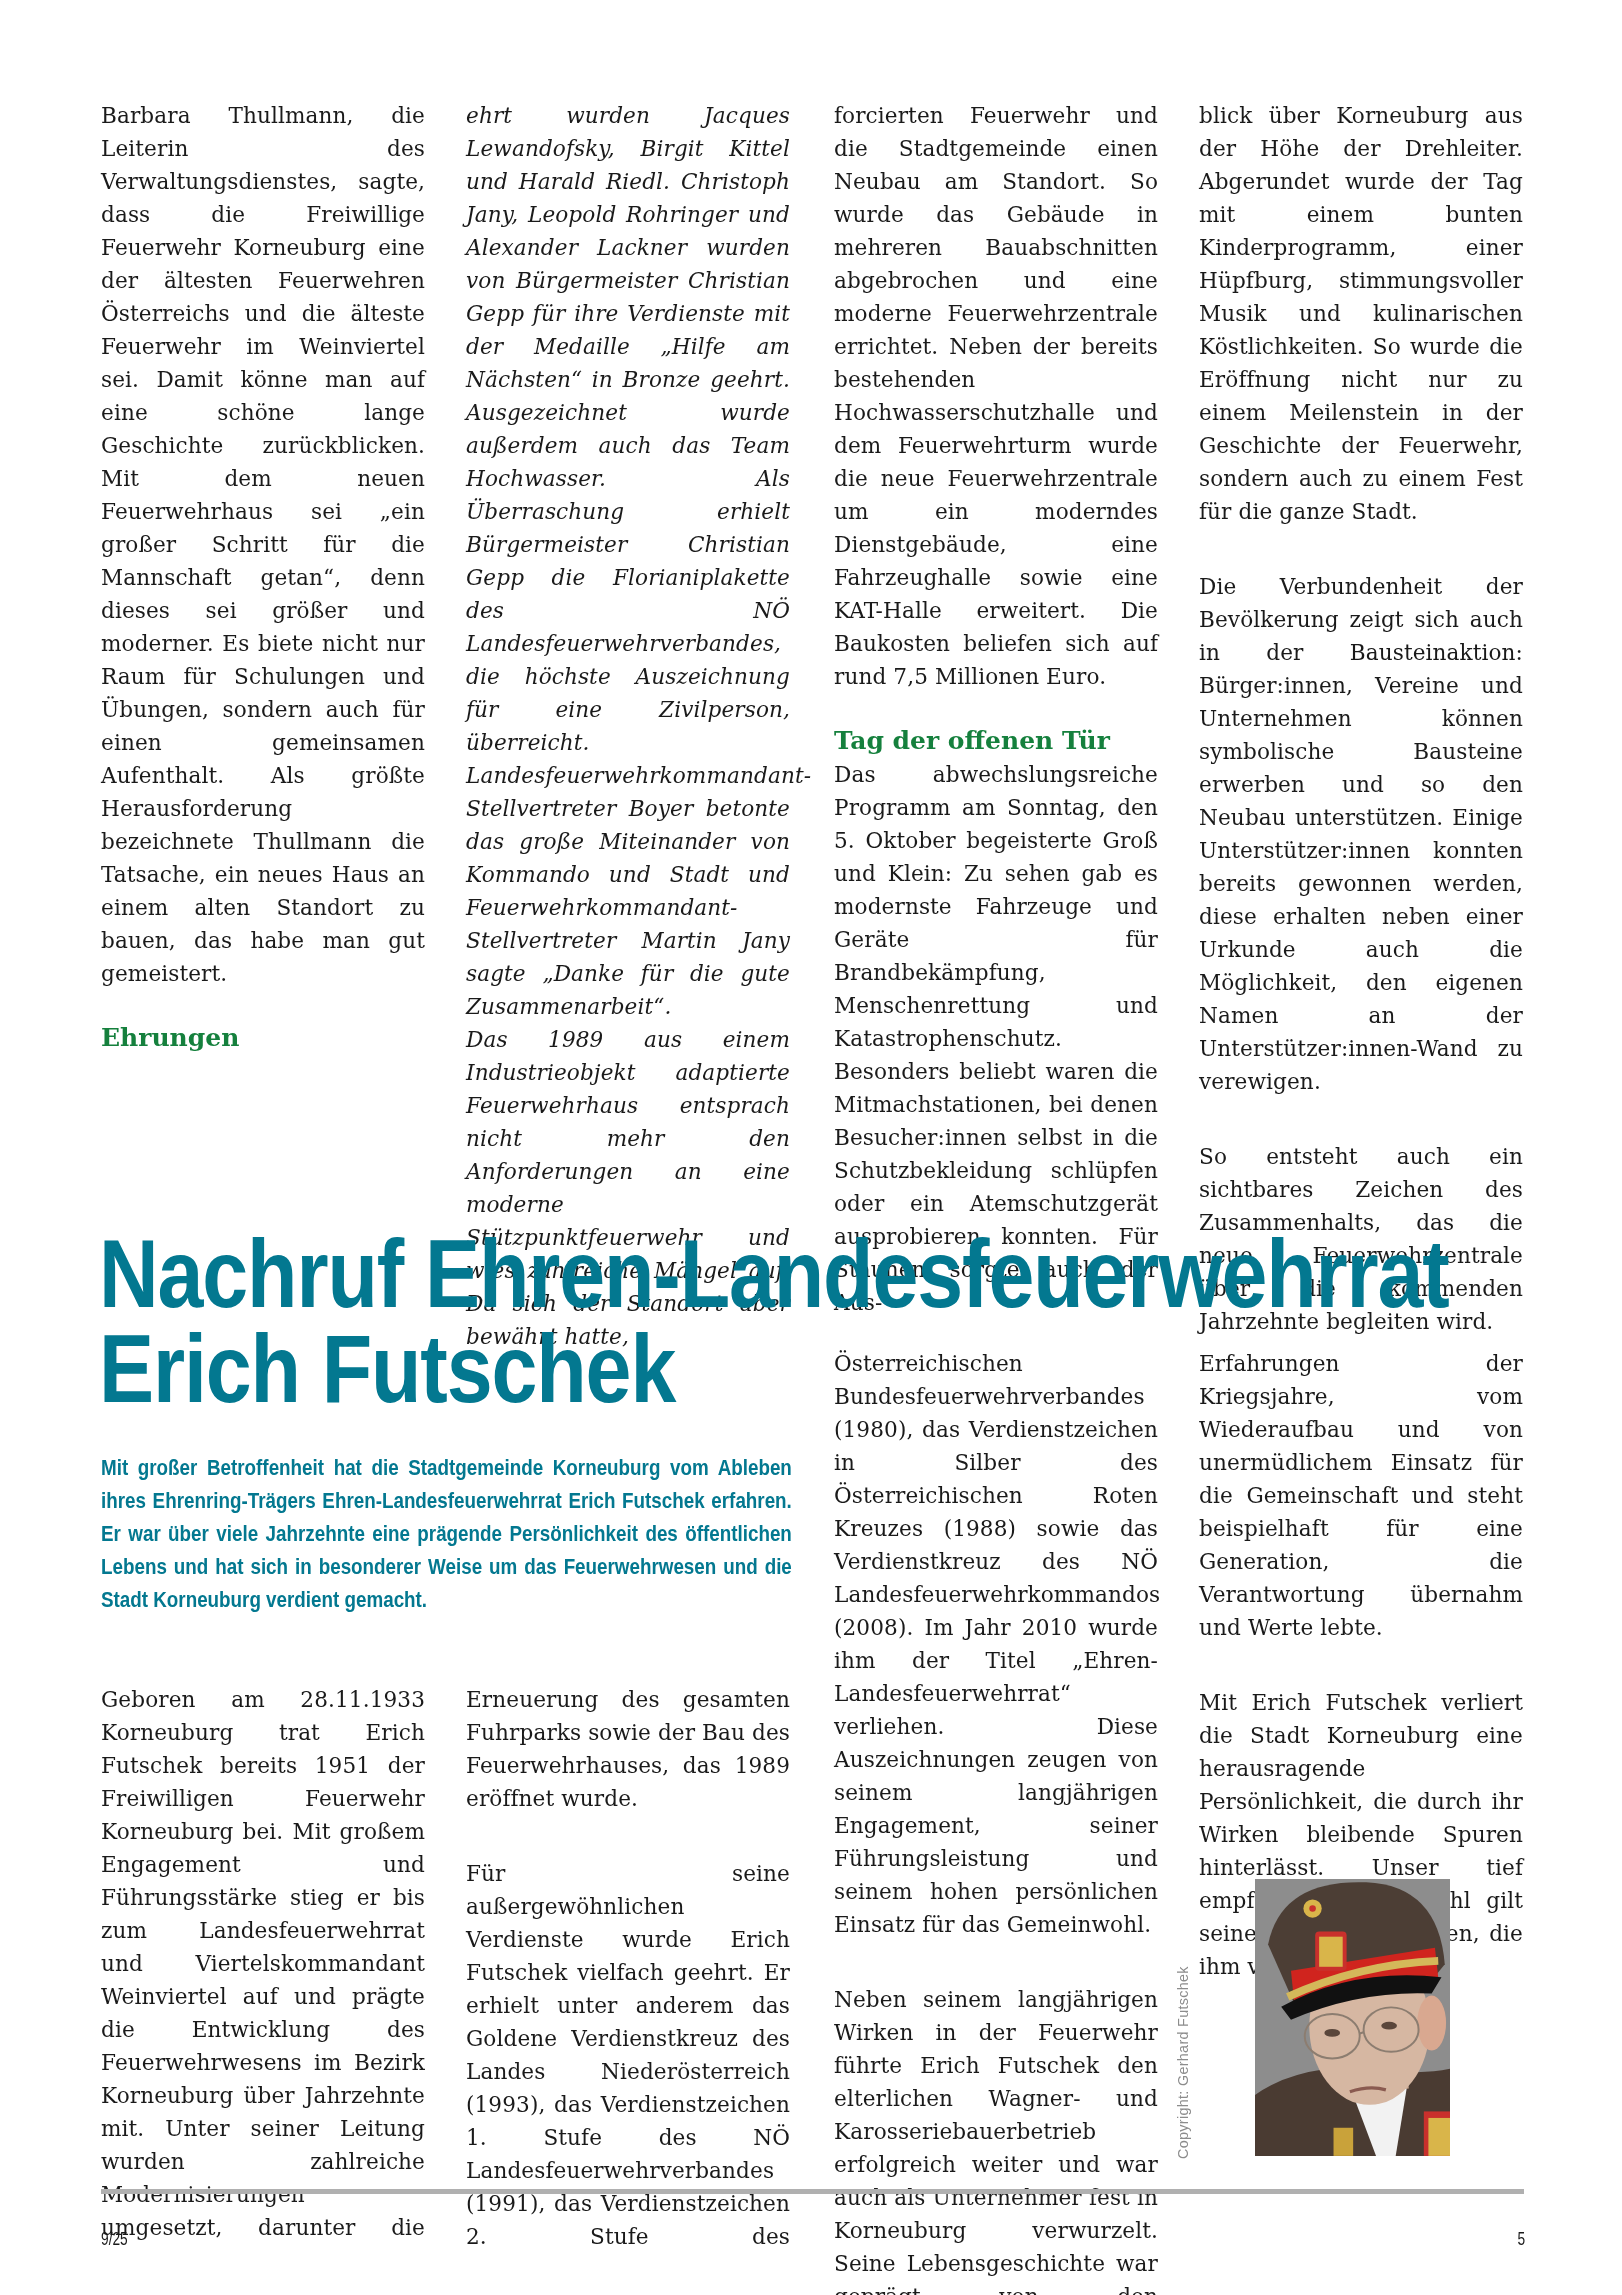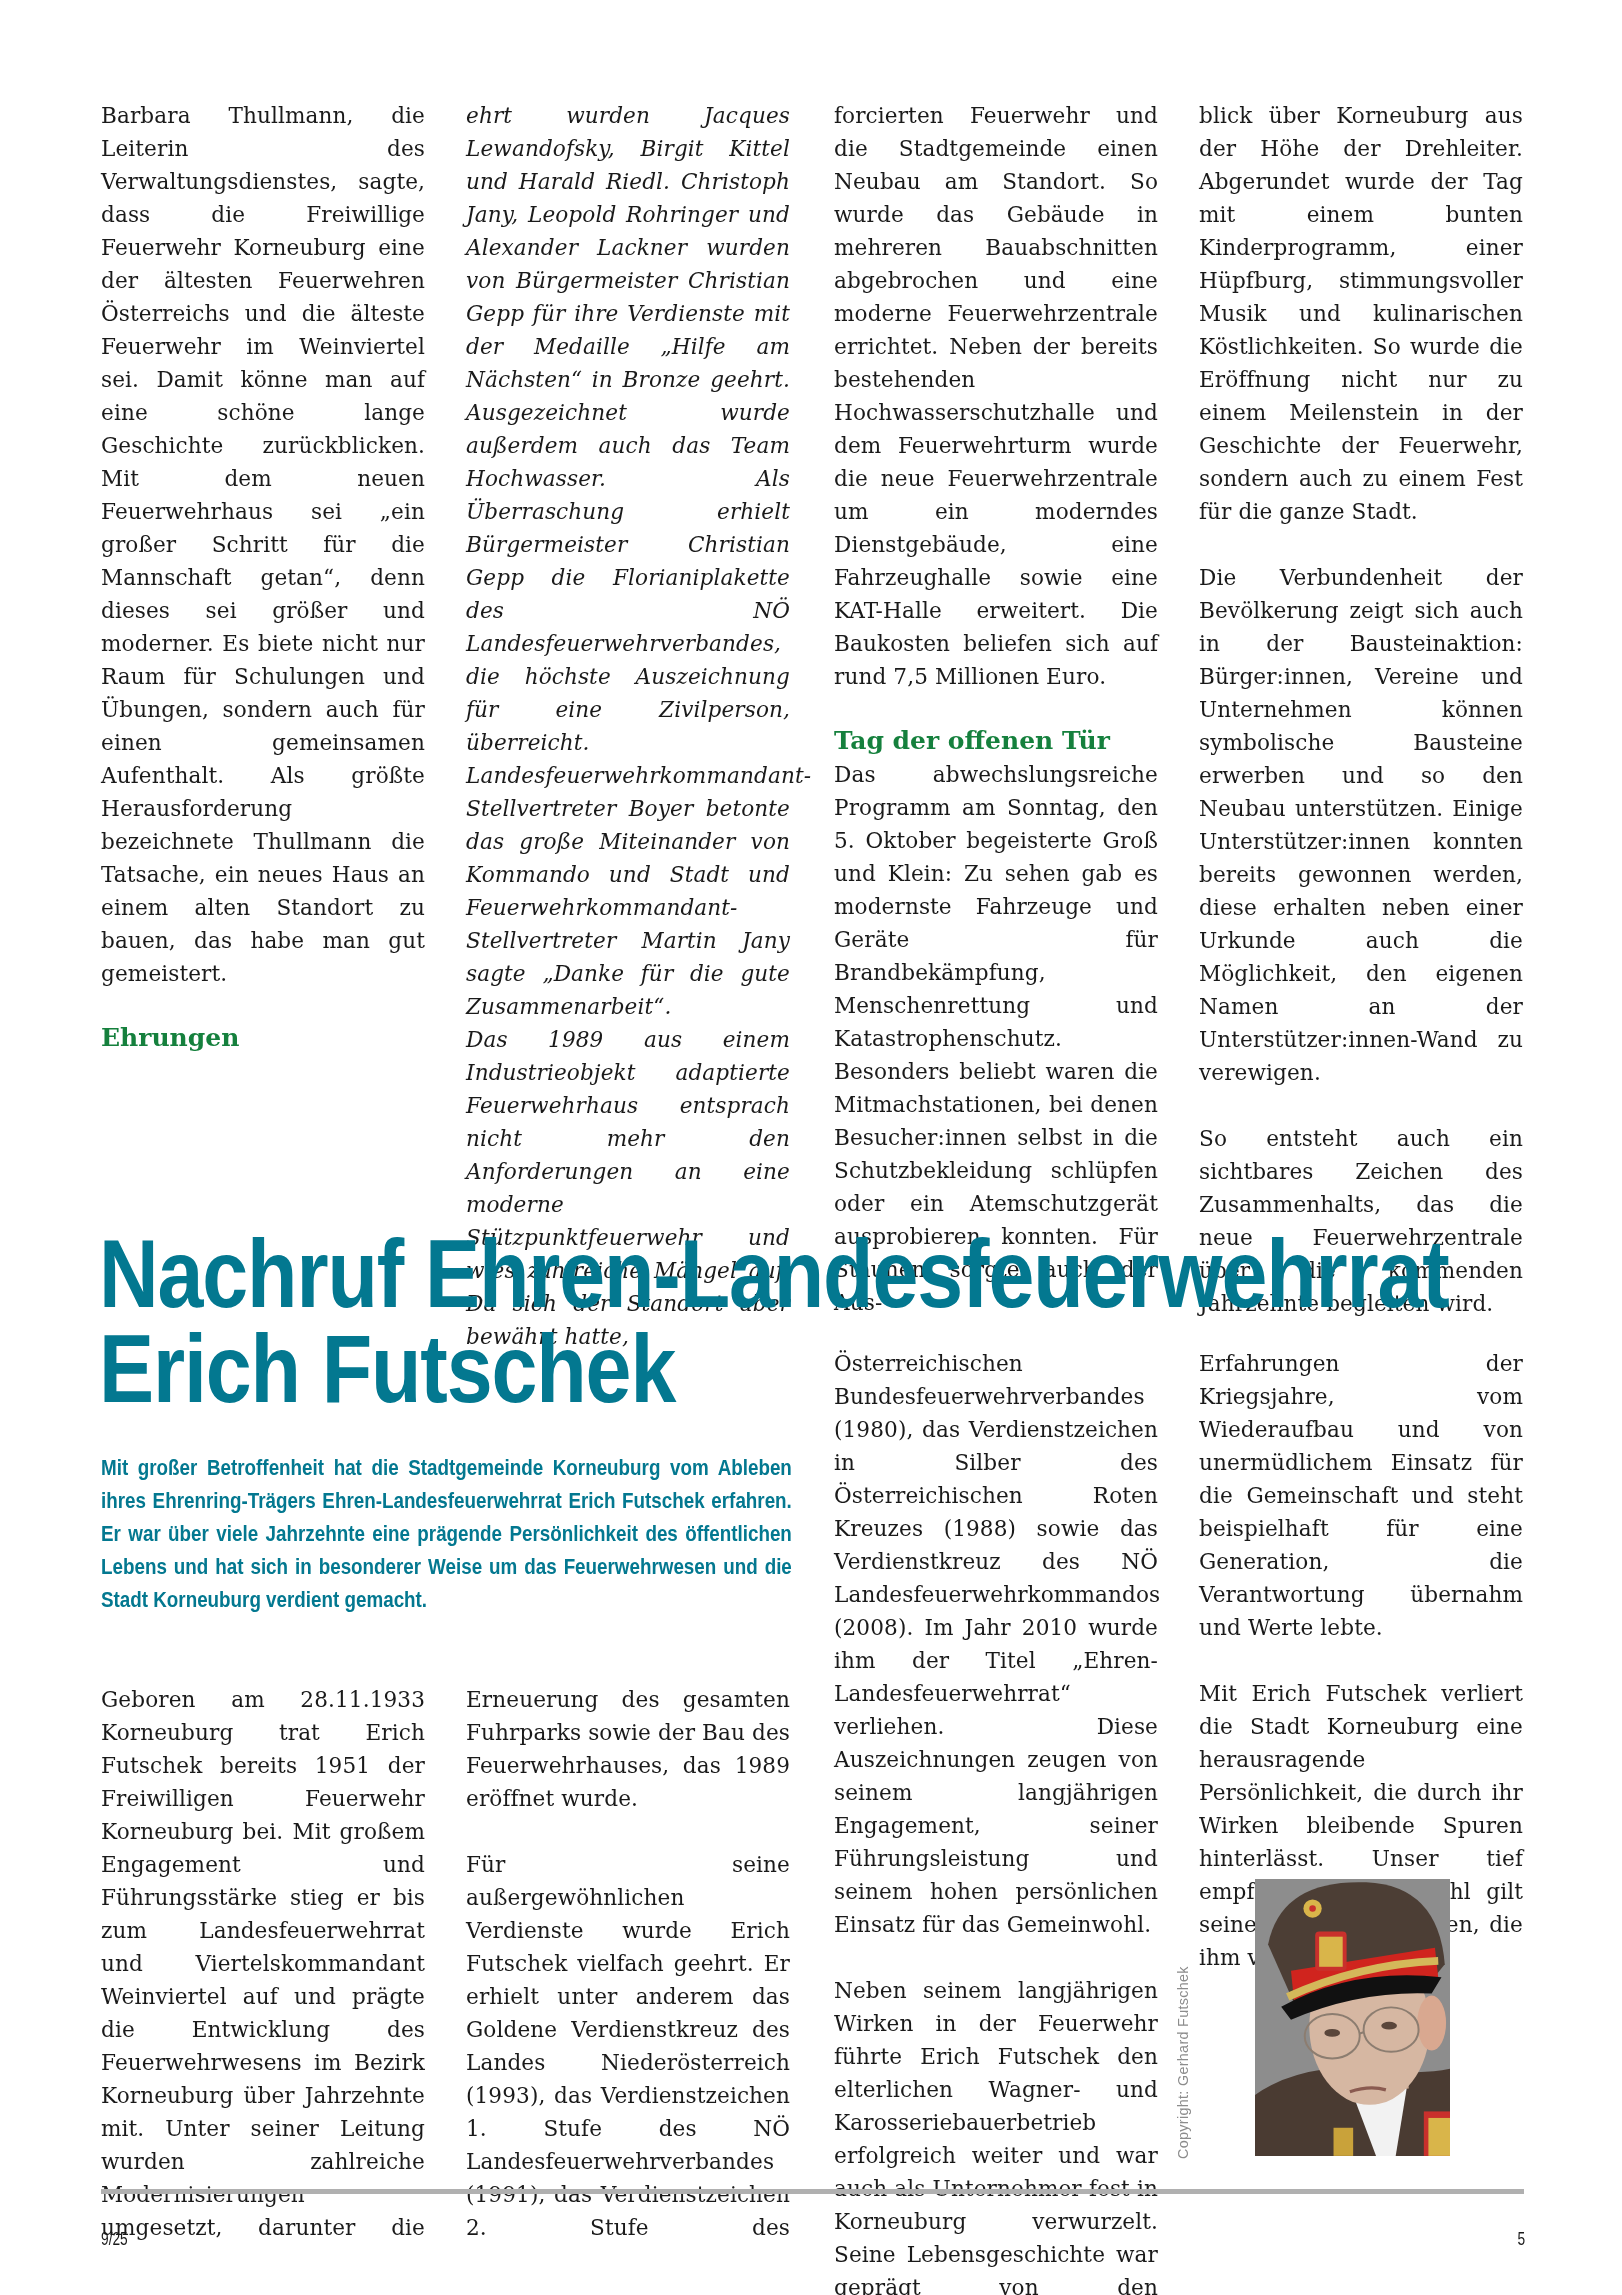--- a/index.html
+++ b/index.html
@@ -1,21 +1,21 @@
 <!DOCTYPE html>
 <html style="font-size:10.5px"><head>
 <meta charset="utf-8">
 <style>
   html, body { margin:0; padding:0; background:#ffffff; }
   body { width:1623px; height:2295px; position:relative; overflow:hidden;
          font-family:"DejaVu Serif","Liberation Serif",serif; color:#1a1a1a; }
   .col { position:absolute; width:324px; font-size:21.6px; line-height:33px;
          text-align:justify; hyphens:manual; letter-spacing:0.1px; }
   .col p { margin:0; }
-  .col p.gap { margin-top:33px; }
+  .col p.gap { margin-top:42px; }
   .sub { color:#15803d; font-weight:bold; font-size:25px; line-height:34px;
          font-family:"DejaVu Serif","Liberation Serif",serif; margin-top:31px; letter-spacing:0; }
   .headline { position:absolute; left:99px; top:1230px; width:1440px; color:#037890;
               font-family:"Liberation Sans","DejaVu Sans",sans-serif; font-weight:bold;
               font-size:96px; line-height:88px; letter-spacing:-1.3px;
               transform:scaleX(0.86); transform-origin:left top; white-space:nowrap; }
   .lead { position:absolute; left:101px; top:1451px; width:808px; color:#037890;
           font-family:"Liberation Sans","DejaVu Sans",sans-serif; font-weight:bold;
           font-size:22px; line-height:33px; text-align:justify;
           transform:scaleX(0.855); transform-origin:left top; }

